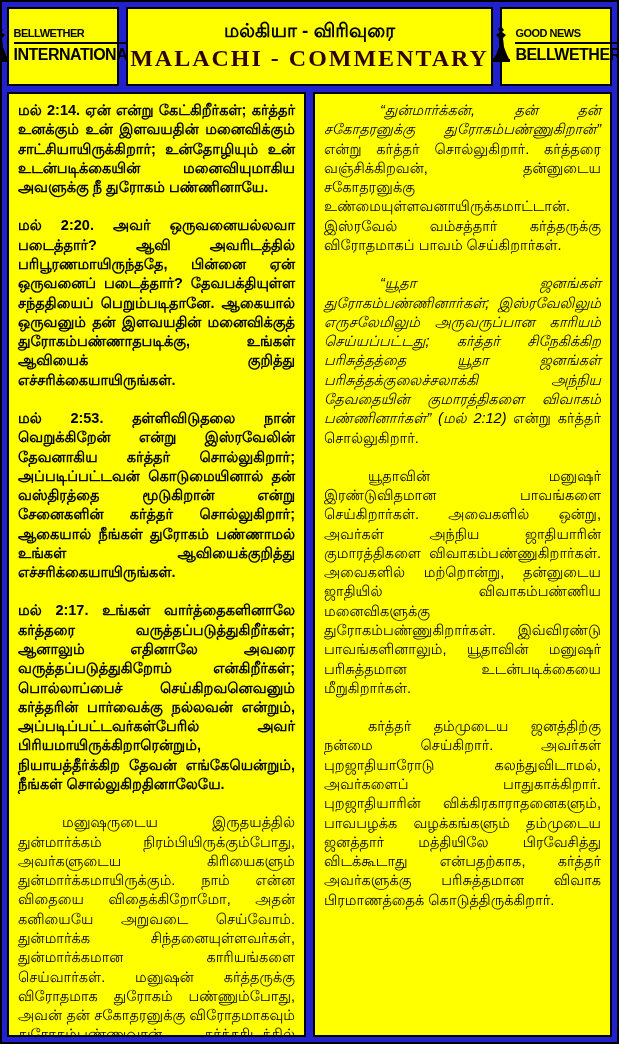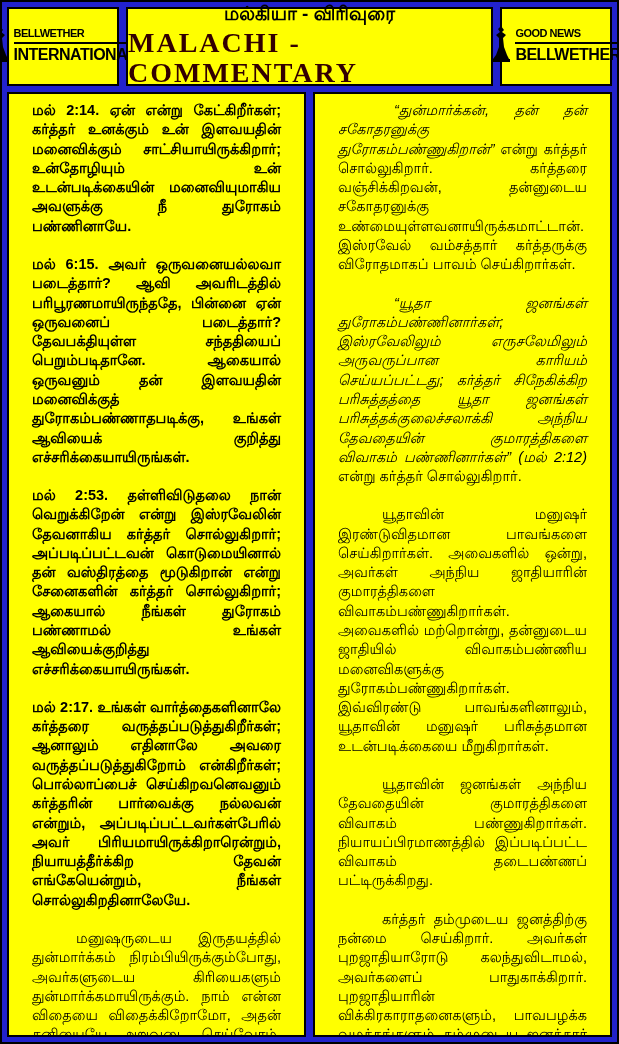--- a/index.html
+++ b/index.html
@@ -58,31 +58,31 @@
     gap: 3px;
   }
   .title-tamil {
     font-size: 19px;
     font-weight: bold;
     color: #000000;
     line-height: 1.1;
   }
   .title-english {
     font-family: "Liberation Serif", "DejaVu Serif", serif;
-    font-size: 28px;
+    font-size: 24px;
     font-weight: bold;
     letter-spacing: 2px;
     color: #330000;
     line-height: 1.1;
   }
   
   .body-area { flex: 1; display: flex; gap: 7px; min-height: 0; }
   .column {
     flex: 1;
-    padding: 7px 23px;
+    padding: 7px 9px;
     overflow: hidden;
   }
   .para {
     text-align: justify;
     font-size: 14.5px;
     line-height: 1.33;
     margin-bottom: 19px;
   }
   .para:last-child { margin-bottom: 0; }
   .verse { font-weight: bold; text-indent: 0; }
@@ -129,21 +129,21 @@
 
   </div>
 
   <div class="body-area">
 
     <div class="panel column">
       <p class="para verse">
         <span>மல் 2:14. ஏன் என்று கேட்கிறீர்கள்; கர்த்தர் உனக்கும் உன் இளவயதின் மனைவிக்கும் சாட்சியாயிருக்கிறார்; உன்தோழியும் உன் உடன்படிக்கையின் மனைவியுமாகிய அவளுக்கு நீ துரோகம் பண்ணினாயே.</span>
       </p>
       <p class="para verse">
-        <span>மல் 6:15. அவர் ஒருவனையல்லவா படைத்தார்? ஆவி அவரிடத்தில் பரிபூரணமாயிருந்ததே, பின்னை ஏன் ஒருவனைப் படைத்தார்? தேவபக்தியுள்ள சந்ததியைப் பெறும்படிதானே. ஆகையால் ஒருவனும் தன் இளவயதின் மனைவிக்குத் துரோகம்பண்ணாதபடிக்கு, உங்கள் ஆவியைக் குறித்து எச்சரிக்கையாயிருங்கள்.</span>
+        <span>மல் 2:20. அவர் ஒருவனையல்லவா படைத்தார்? ஆவி அவரிடத்தில் பரிபூரணமாயிருந்ததே, பின்னை ஏன் ஒருவனைப் படைத்தார்? தேவபக்தியுள்ள சந்ததியைப் பெறும்படிதானே. ஆகையால் ஒருவனும் தன் இளவயதின் மனைவிக்குத் துரோகம்பண்ணாதபடிக்கு, உங்கள் ஆவியைக் குறித்து எச்சரிக்கையாயிருங்கள்.</span>
       </p>
       <p class="para verse">
         <span>மல் 2:53. தள்ளிவிடுதலை நான் வெறுக்கிறேன் என்று இஸ்ரவேலின் தேவனாகிய கர்த்தர் சொல்லுகிறார்; அப்படிப்பட்டவன் கொடுமையினால் தன் வஸ்திரத்தை மூடுகிறான் என்று சேனைகளின் கர்த்தர் சொல்லுகிறார்; ஆகையால் நீங்கள் துரோகம் பண்ணாமல் உங்கள் ஆவியைக்குறித்து எச்சரிக்கையாயிருங்கள்.</span>
       </p>
       <p class="para verse">
         <span>மல் 2:17. உங்கள் வார்த்தைகளினாலே கர்த்தரை வருத்தப்படுத்துகிறீர்கள்; ஆனாலும் எதினாலே அவரை வருத்தப்படுத்துகிறோம் என்கிறீர்கள்; பொல்லாப்பைச் செய்கிறவனெவனும் கர்த்தரின் பார்வைக்கு நல்லவன் என்றும், அப்படிப்பட்டவர்கள்பேரில் அவர் பிரியமாயிருக்கிறாரென்றும், நியாயத்தீர்க்கிற தேவன் எங்கேயென்றும், நீங்கள் சொல்லுகிறதினாலேயே.</span>
       </p>
       <p class="para commentary">
         <span>மனுஷருடைய இருதயத்தில் துன்மார்க்கம் நிரம்பியிருக்கும்போது, அவர்களுடைய கிரியைகளும் துன்மார்க்கமாயிருக்கும். நாம் என்ன விதையை விதைக்கிறோமோ, அதன் கனியையே அறுவடை செய்வோம். துன்மார்க்க சிந்தனையுள்ளவர்கள், துன்மார்க்கமான காரியங்களை செய்வார்கள். மனுஷன் கர்த்தருக்கு விரோதமாக துரோகம் பண்ணும்போது, அவன் தன் சகோதரனுக்கு விரோதமாகவும் துரோகம்பண்ணுவான். கர்த்தரிடத்தில் பக்தியில்லாதவர்கள் மனுஷரிடத்தில் அன்பாயிருக்கமாட்டார்கள்.</span>
       </p>
@@ -155,22 +155,19 @@
         <span> என்று கர்த்தர் சொல்லுகிறார். கர்த்தரை வஞ்சிக்கிறவன், தன்னுடைய சகோதரனுக்கு உண்மையுள்ளவனாயிருக்கமாட்டான். இஸ்ரவேல் வம்சத்தார் கர்த்தருக்கு விரோதமாகப் பாவம் செய்கிறார்கள்.</span>
       </p>
       <p class="para commentary">
         <span class="it">“யூதா ஜனங்கள் துரோகம்பண்ணினார்கள்; இஸ்ரவேலிலும் எருசலேமிலும் அருவருப்பான காரியம் செய்யப்பட்டது; கர்த்தர் சிநேகிக்கிற பரிசுத்தத்தை யூதா ஜனங்கள் பரிசுத்தக்குலைச்சலாக்கி அந்நிய தேவதையின் குமாரத்திகளை விவாகம் பண்ணினார்கள்” (மல் 2:12)</span>
         <span> என்று கர்த்தர் சொல்லுகிறார்.</span>
       </p>
       <p class="para commentary">
         <span>யூதாவின் மனுஷர் இரண்டுவிதமான பாவங்களை செய்கிறார்கள். அவைகளில் ஒன்று, அவர்கள் அந்நிய ஜாதியாரின் குமாரத்திகளை விவாகம்பண்ணுகிறார்கள். அவைகளில் மற்றொன்று, தன்னுடைய ஜாதியில் விவாகம்பண்ணிய மனைவிகளுக்கு துரோகம்பண்ணுகிறார்கள். இவ்விரண்டு பாவங்களினாலும், யூதாவின் மனுஷர் பரிசுத்தமான உடன்படிக்கையை மீறுகிறார்கள்.</span>
       </p>
       <p class="para commentary">
-        <span>யூதாவின் ஜனங்கள் அந்நிய தேவதையின் குமாரத்திகளை விவாகம் பண்ணுகிறார்கள். நியாயப்பிரமாணத்தில் இப்படிப்பட்ட விவாகம் தடைபண்ணப் பட்டிருக்கிறது.</span>
-      </p>
-      <p class="para commentary">
         <span>கர்த்தர் தம்முடைய ஜனத்திற்கு நன்மை செய்கிறார். அவர்கள் புறஜாதியாரோடு கலந்துவிடாமல், அவர்களைப் பாதுகாக்கிறார். புறஜாதியாரின் விக்கிரகாராதனைகளும், பாவபழக்க வழக்கங்களும் தம்முடைய ஜனத்தார் மத்தியிலே பிரவேசித்து விடக்கூடாது என்பதற்காக, கர்த்தர் அவர்களுக்கு பரிசுத்தமான விவாக பிரமாணத்தைக் கொடுத்திருக்கிறார்.</span>
       </p>
     </div>
 
   </div>
 
 </div>
 
 </body></html>

